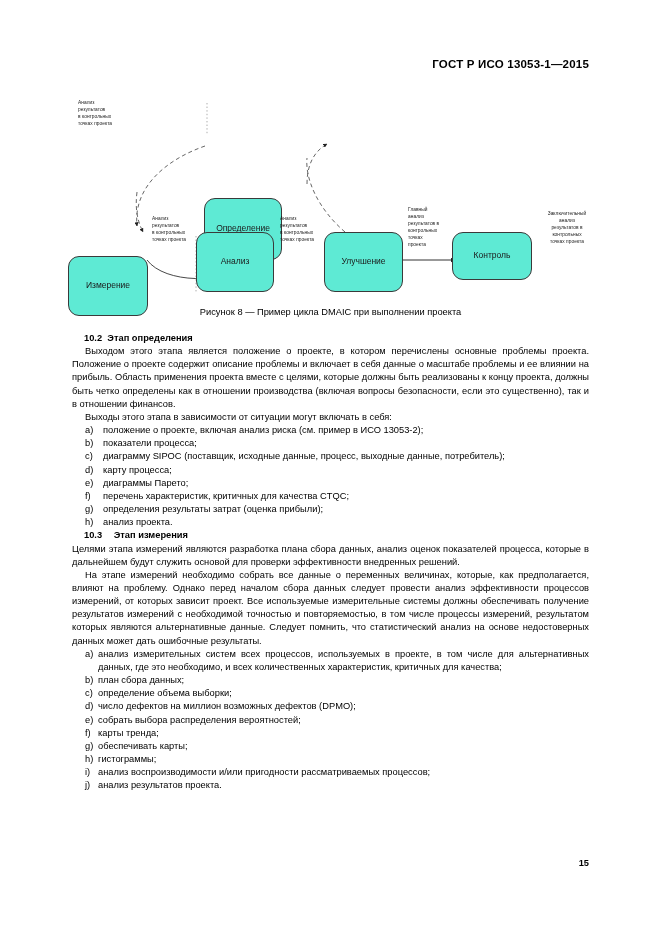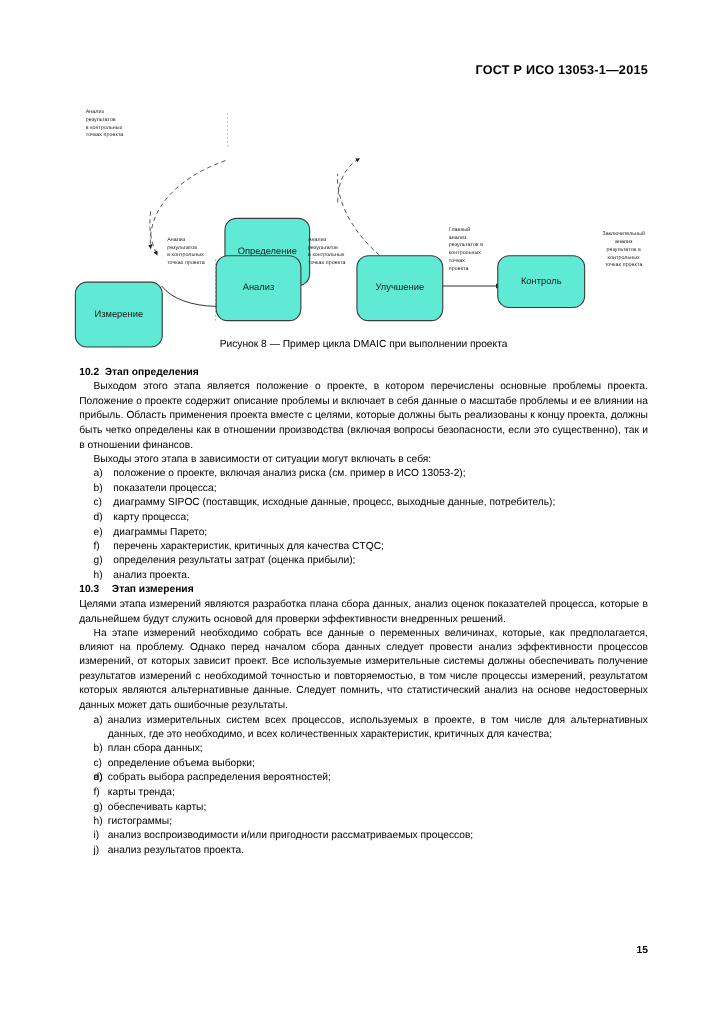--- a/index.html
+++ b/index.html
@@ -77,21 +77,21 @@
     position: absolute;
     left: 72px;
     top: 332px;
     width: 517px;
     font-size: 9.3px;
     line-height: 13.15px;
   }
   .sec-head {
     font-weight: bold;
     font-size: 9.3px;
-    margin: 0 0 0 0;
+    margin: 0 0 0 12px;
     padding: 0;
   }
   .sec-head .num-gap { display: inline-block; width: 9px; }
   p.para {
     margin: 0;
     padding: 0;
     text-indent: 13px;
     text-align: justify;
     text-justify: inter-word;
   }
@@ -284,20 +284,21 @@
     <li>
       <span class="mark">b)</span>
       <span>план сбора данных;</span>
     </li>
     <li>
       <span class="mark">c)</span>
       <span>определение объема выборки;</span>
     </li>
     <li>
       <span class="mark">d)</span>
+      <span>число дефектов на миллион возможных дефектов (DPMO);</span>
     </li>
     <li>
       <span class="mark">e)</span>
       <span>собрать выбора распределения вероятностей;</span>
     </li>
     <li>
       <span class="mark">f)</span>
       <span>карты тренда;</span>
     </li>
     <li>

